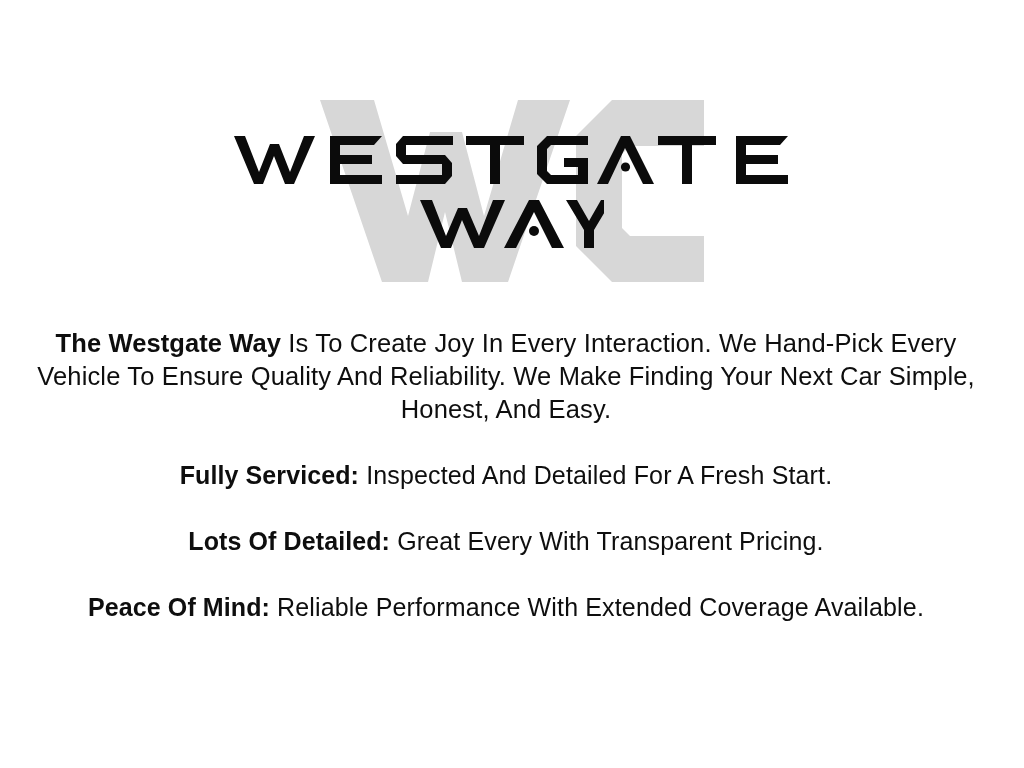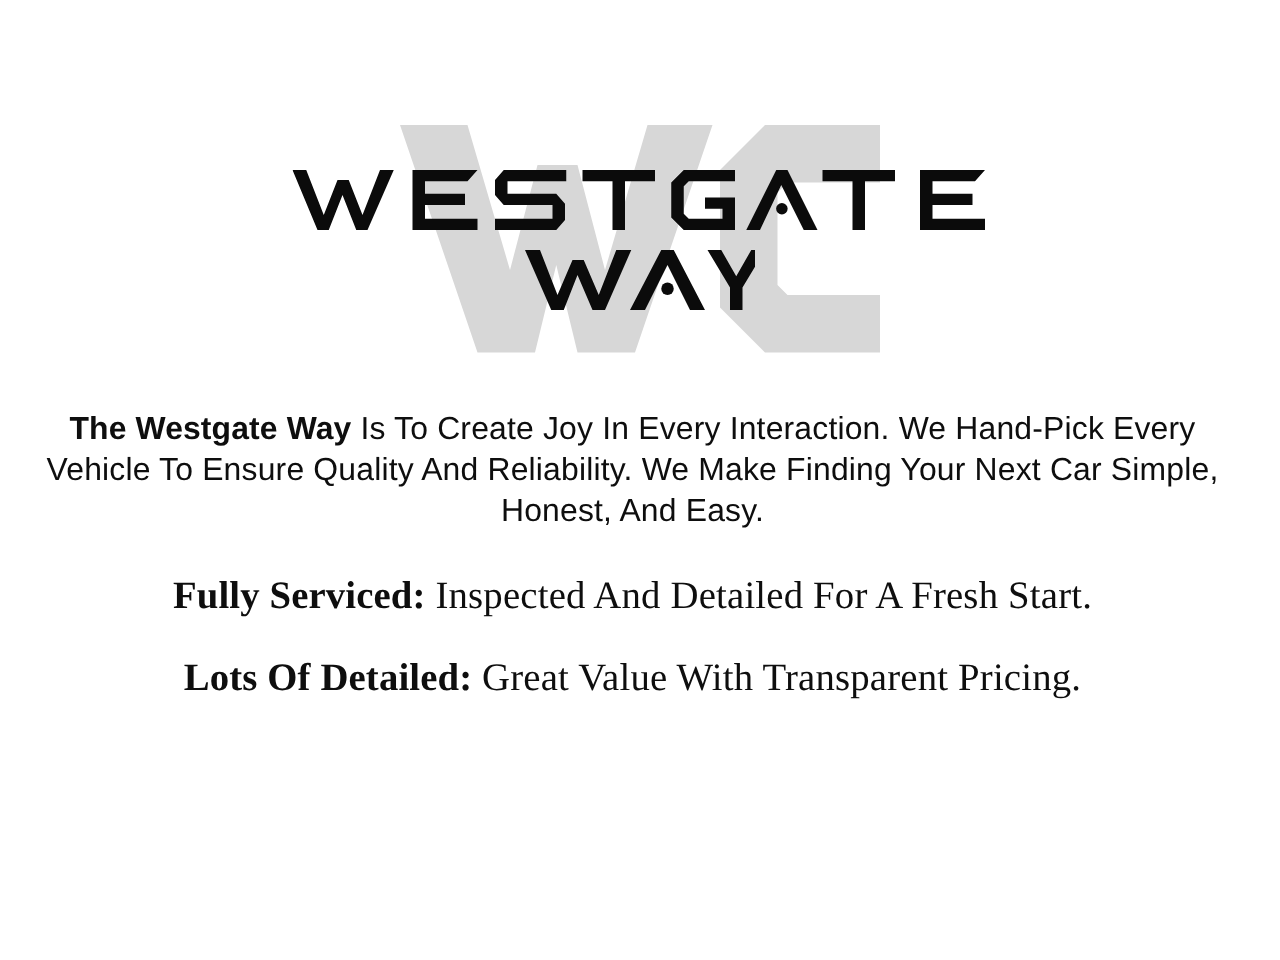--- a/index.html
+++ b/index.html
@@ -80,26 +80,25 @@
   }
 
   .para b, .lead {
     font-weight: 700;
     letter-spacing: 0.1px;
   }
 
   .gap { height: 33px; }
 
   .feature {
-    font-size: 31px;
+    font-size: 25px;
     line-height: 33px;
     color: #0e0e0e;
     letter-spacing: 0.15px;
     font-weight: 400;
-    font-family: Liberation Serif, serif;
   }
 
   .feature .lead { font-weight: 700; }
 </style>
 </head>
 <body>
 
 <div id="page">
 
   <div id="logo-block">
@@ -162,20 +161,21 @@
   <div id="copy">
 
     <p class="para"><b>The Westgate Way</b><span> Is To Create Joy In Every Interaction. We Hand-Pick Every Vehicle To Ensure Quality And Reliability. We Make Finding Your Next Car Simple, Honest, And Easy.</span></p>
 
     <div class="gap"></div>
 
     <p class="feature"><span class="lead">Fully Serviced:</span><span> Inspected And Detailed For A Fresh Start.</span></p>
 
     <div class="gap"></div>
 
-    <p class="feature"><span class="lead">Lots Of Detailed:</span><span> Great Value With Transparent Pricing.</span></p>
+    <p class="feature"><span class="lead">Lots Of Detailed:</span><span> Great Every With Transparent Pricing.</span></p>
 
     <div class="gap"></div>
 
+    <p class="feature"><span class="lead">Peace Of Mind:</span><span> Reliable Performance With Extended Coverage Available.</span></p>
 
   </div>
 
 </div>
 
 </body></html>

